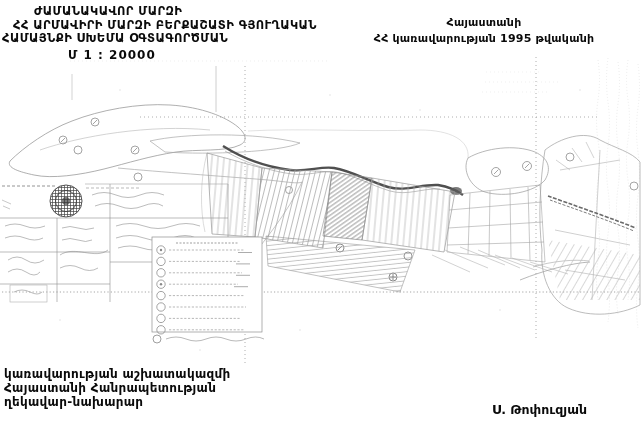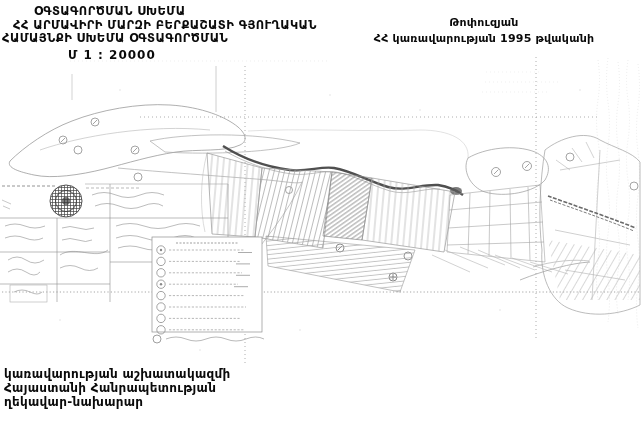--- a/index.html
+++ b/index.html
@@ -238,30 +238,31 @@
         <circle cx="420" cy="110" r="0.8"></circle>
         <circle cx="120" cy="90" r="0.8"></circle>
       <circle cx="500" cy="310" r="0.8"></circle>
         <circle cx="300" cy="330" r="0.8"></circle>
         <circle cx="60" cy="320" r="0.8"></circle>
       <circle cx="580" cy="90" r="0.8"></circle>
         <circle cx="200" cy="350" r="0.8"></circle>
     </g>
   </svg>
 
-  <div class="txt hl" style="left:34px;top:4px;">ՕԳՏԱԳՈՐԾՄԱՆ ՍԽԵՄԱ</div>
+  <div class="txt hl" style="left:34px;top:4px;">ԺԱՄԱՆԱԿԱՎՈՐ ՄԱՐԶԻ</div>
   <div class="txt hl" style="left:13px;top:17.5px;">ՀՀ ԱՐՄԱՎԻՐԻ ՄԱՐԶԻ ԲԵՐՔԱՇԱՏԻ ԳՅՈՒՂԱԿԱՆ</div>
   <div class="txt hl" style="left:2px;top:31px;">ՀԱՄԱՅՆՔԻ ՍԽԵՄԱ ՕԳՏԱԳՈՐԾՄԱՆ</div>
   <div class="txt" style="left:68px;top:48px;font-size:12px;letter-spacing:1px;">Մ 1 : 20000</div>
 
   <div id="header-right">
-    <div class="hr" style="font-weight:bold;">Թոփուզյան</div>
+    <div class="hr" style="font-weight:bold;">Հայաստանի</div>
     <div class="hr" style="font-weight:bold;">ՀՀ կառավարության 1995 թվականի</div>
   </div>
 
   <div id="footer-left">
     <div>կառավարության աշխատակազմի</div>
     <div>Հայաստանի Հանրապետության</div>
     <div>ղեկավար-նախարար</div>
   </div>
 
+  <div class="txt" style="left:492px;top:402px;font-size:12.5px;">Ս. Թոփուզյան</div>
 
 </div>
 
 </body></html>

